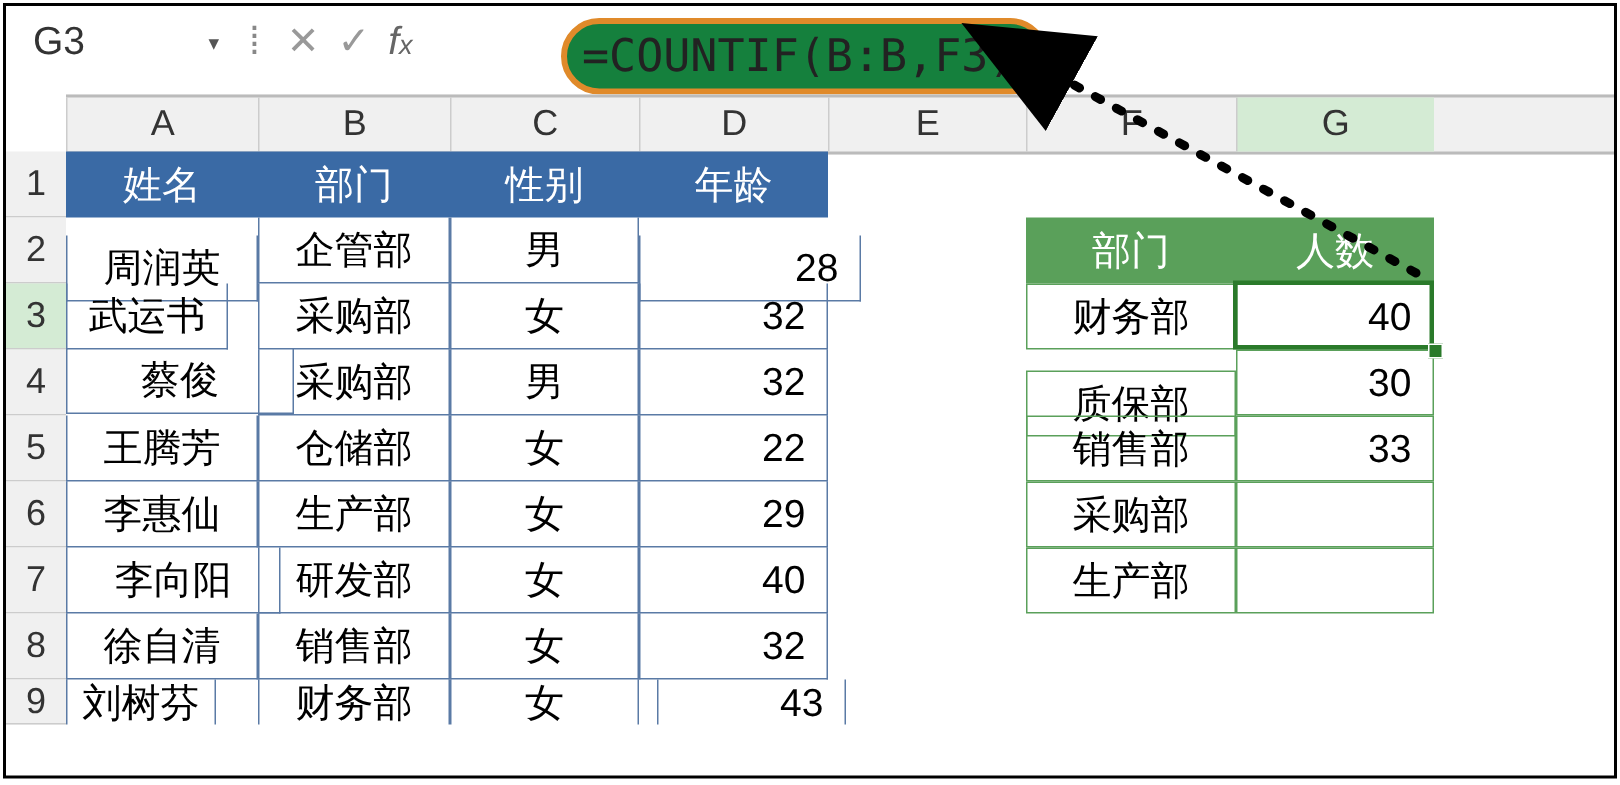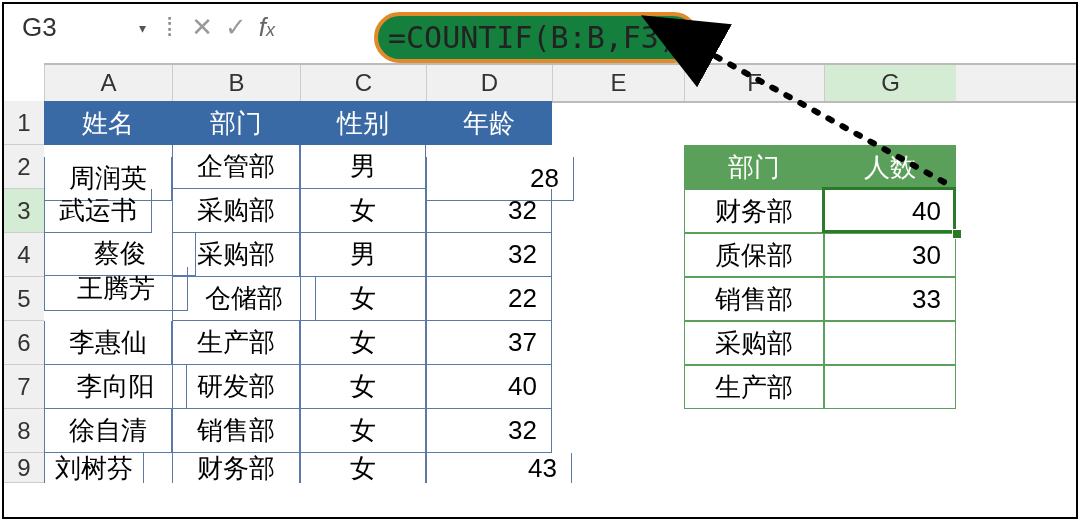--- a/index.html
+++ b/index.html
@@ -225,52 +225,52 @@
       <div class="cell border-lr border-b" style="left:0;top:88px;width:108px">武运书</div>
       <div class="cell border-lr border-b" style="left:128px;top:88px;width:128px">采购部</div>
       <div class="cell border-lr border-b" style="left:256px;top:88px;width:126px">女</div>
       <div class="cell right border-lr border-b" style="left:382px;top:88px;width:126px">32</div>
 
       <div class="cell border-lr border-b" style="left:0;top:131px;width:152px">蔡俊</div>
       <div class="cell border-lr border-b" style="left:128px;top:132px;width:128px">采购部</div>
       <div class="cell border-lr border-b" style="left:256px;top:132px;width:126px">男</div>
       <div class="cell right border-lr border-b" style="left:382px;top:132px;width:126px">32</div>
 
-      <div class="cell border-lr border-b" style="left:0;top:166px;width:144px">王腾芳</div>
-      <div class="cell border-lr border-b" style="left:128px;top:176px;width:144px">仓储部</div>
+      <div class="cell border-lr border-b" style="left:0;top:176px;width:128px">王腾芳</div>
+      <div class="cell border-lr border-b" style="left:128px;top:176px;width:128px">仓储部</div>
       <div class="cell border-lr border-b" style="left:256px;top:176px;width:126px">女</div>
       <div class="cell right border-lr border-b" style="left:382px;top:176px;width:126px">22</div>
 
       <div class="cell border-lr border-b" style="left:0;top:220px;width:128px">李惠仙</div>
       <div class="cell border-lr border-b" style="left:128px;top:220px;width:128px">生产部</div>
       <div class="cell border-lr border-b" style="left:256px;top:220px;width:126px">女</div>
-      <div class="cell right border-lr border-b" style="left:382px;top:220px;width:126px">37</div>
+      <div class="cell right border-lr border-b" style="left:382px;top:220px;width:126px">29</div>
 
       <div class="cell border-lr border-b" style="left:0;top:264px;width:143px">李向阳</div>
       <div class="cell border-lr border-b" style="left:128px;top:264px;width:128px">研发部</div>
       <div class="cell border-lr border-b" style="left:256px;top:264px;width:126px">女</div>
       <div class="cell right border-lr border-b" style="left:382px;top:264px;width:126px">40</div>
 
       <div class="cell border-lr border-b" style="left:0;top:308px;width:128px">徐自清</div>
       <div class="cell border-lr border-b" style="left:128px;top:308px;width:128px">销售部</div>
       <div class="cell border-lr border-b" style="left:256px;top:308px;width:126px">女</div>
       <div class="cell right border-lr border-b" style="left:382px;top:308px;width:126px">32</div>
 
       <div class="cell border-lr" style="left:0;top:352px;width:100px;height:30px">刘树芬</div>
       <div class="cell border-lr" style="left:128px;top:352px;width:128px;height:30px">财务部</div>
       <div class="cell border-lr" style="left:256px;top:352px;width:126px;height:30px">女</div>
-      <div class="cell right border-lr" style="left:382px;top:352px;width:146px;height:30px">43</div>
+      <div class="cell right border-lr" style="left:394px;top:352px;width:126px;height:30px">43</div>
 
       <div class="cell green-header" style="left:640px;top:44px;width:140px">部门</div>
       <div class="cell green-header" style="left:780px;top:44px;width:132px">人数</div>
 
       <div class="cell green-border" style="left:640px;top:88px;width:140px">财务部</div>
       <div class="cell right green-border" style="left:780px;top:88px;width:132px">40</div>
 
-      <div class="cell green-border" style="left:640px;top:132px;width:140px">质保部</div>
+      <div class="cell green-border" style="left:640px;top:146px;width:140px">质保部</div>
       <div class="cell right green-border" style="left:780px;top:132px;width:132px">30</div>
 
       <div class="cell green-border" style="left:640px;top:176px;width:140px">销售部</div>
       <div class="cell right green-border" style="left:780px;top:176px;width:132px">33</div>
 
       <div class="cell green-border" style="left:640px;top:220px;width:140px">采购部</div>
       <div class="cell green-border" style="left:780px;top:220px;width:132px"></div>
 
       <div class="cell green-border" style="left:640px;top:264px;width:140px">生产部</div>
       <div class="cell green-border" style="left:780px;top:264px;width:132px"></div>

